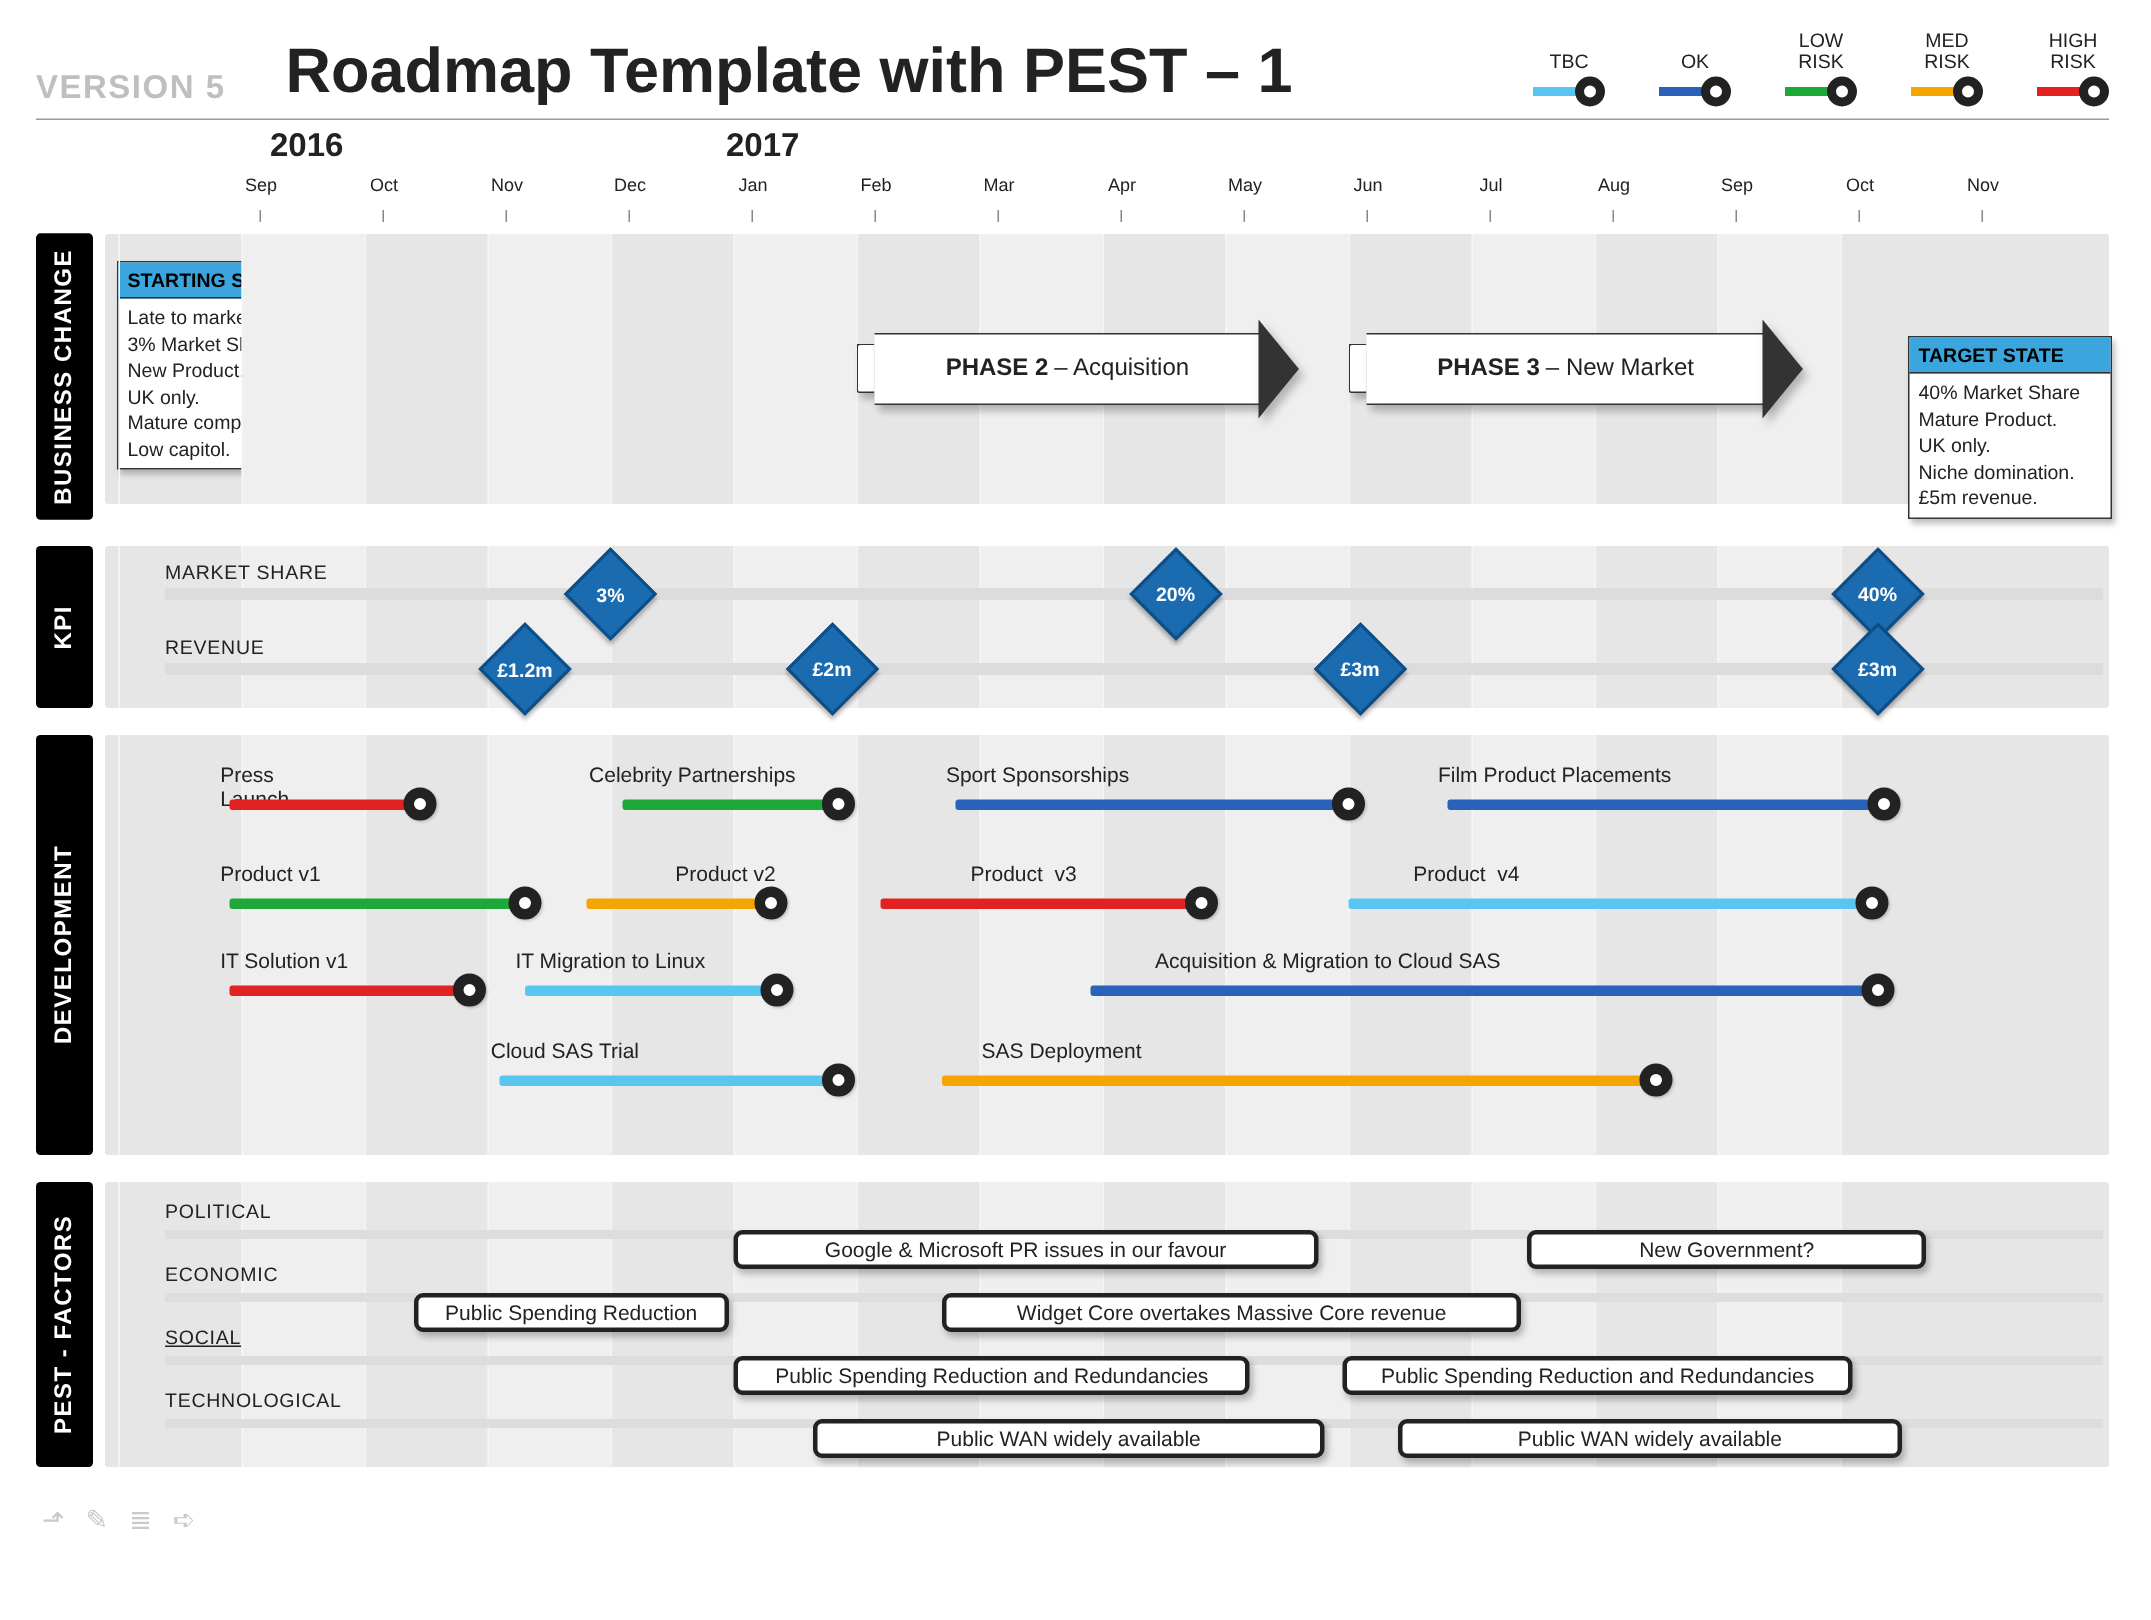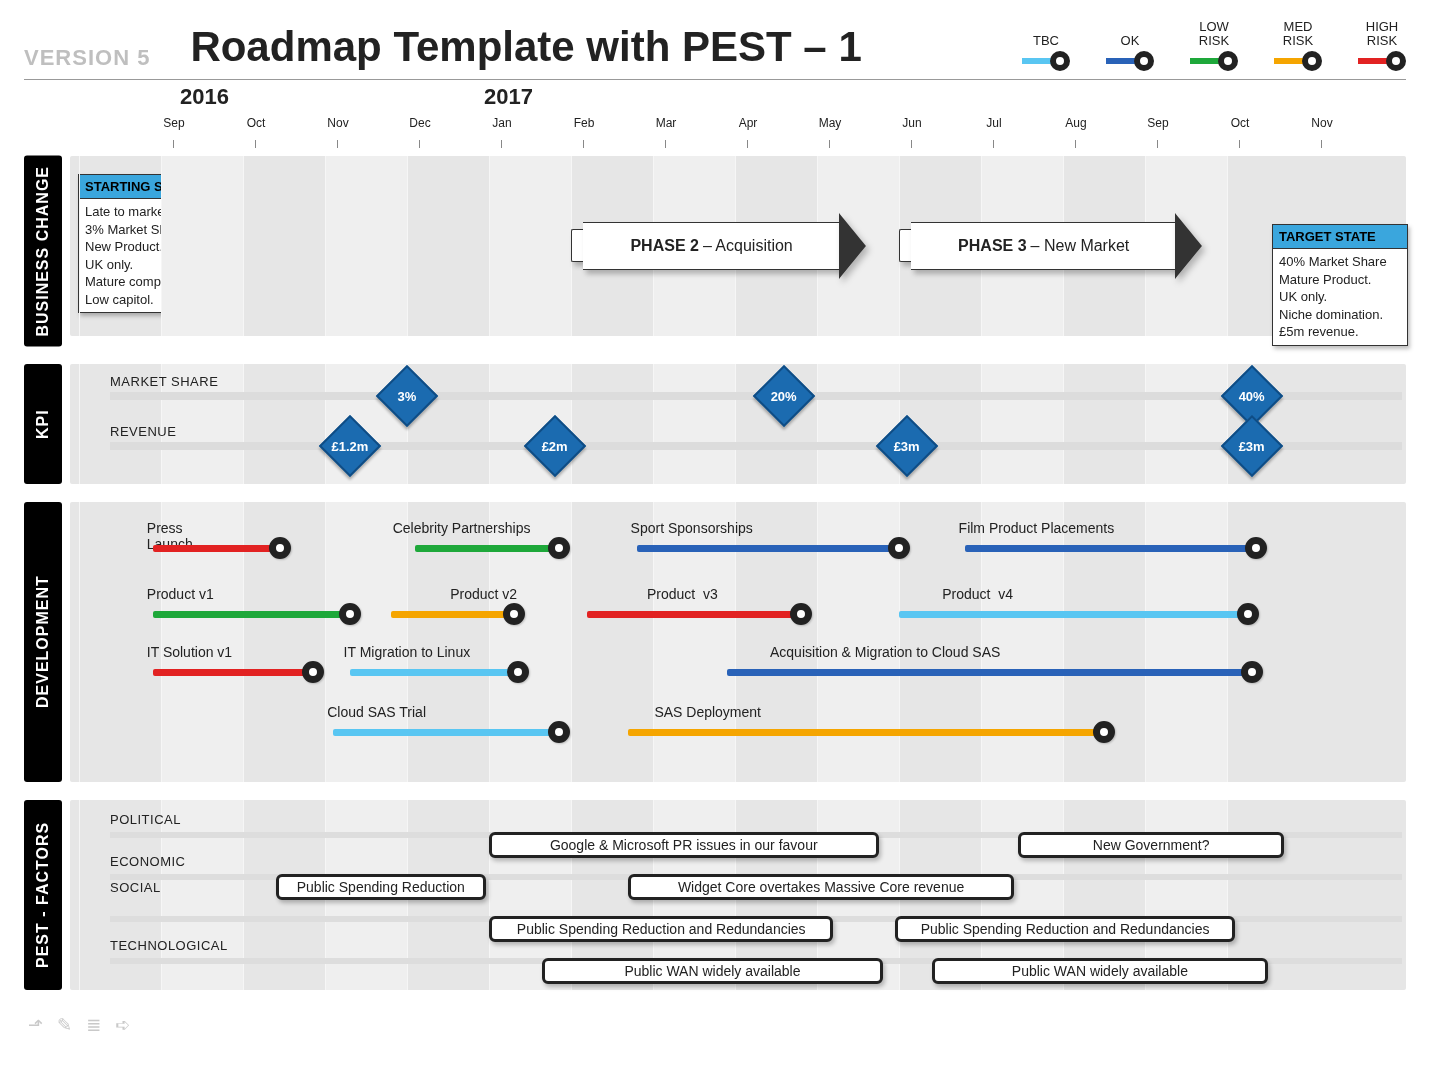--- a/index.html
+++ b/index.html
@@ -244,21 +244,21 @@
             <b>PHASE 3</b>
             <span> – New Market</span>
           </div>
           <div class="head"></div>
         </div>
       </div>
   </div>
 
   <div class="section">
     <div class="vtab">KPI</div>
-    <div class="lane" id="lane-kpi" style="height:120px;">
+    <div class="lane" id="lane-kpi" style="height:108px;">
         <div class="grid" style="left: 9px; width: 82px;"></div>
         <div class="grid alt" style="left: 91px; width: 82px;"></div>
         <div class="grid" style="left: 173px; width: 82px;"></div>
         <div class="grid alt" style="left: 255px; width: 82px;"></div>
         <div class="grid" style="left: 337px; width: 82px;"></div>
         <div class="grid alt" style="left: 419px; width: 82px;"></div>
         <div class="grid" style="left: 501px; width: 82px;"></div>
         <div class="grid alt" style="left: 583px; width: 82px;"></div>
         <div class="grid" style="left: 665px; width: 82px;"></div>
         <div class="grid alt" style="left: 747px; width: 82px;"></div>
@@ -371,21 +371,21 @@
         <div class="grid alt" style="left: 747px; width: 82px;"></div>
         <div class="grid" style="left: 829px; width: 82px;"></div>
         <div class="grid alt" style="left: 911px; width: 82px;"></div>
         <div class="grid" style="left: 993px; width: 82px;"></div>
         <div class="grid alt" style="left: 1075px; width: 82px;"></div>
         <div class="grid" style="left: 1157px; width: 82px;"></div>
         <div class="pest-label" style="left: 40px; top: 12px;">POLITICAL</div>
         <div class="pest-line" style="left: 40px; right: 4px; top: 32px;"></div>
         <div class="pest-label" style="left: 40px; top: 54px;">ECONOMIC</div>
         <div class="pest-line" style="left: 40px; right: 4px; top: 74px;"></div>
-        <div class="pest-label" style="left: 40px; top: 80px;">SOCIAL</div>
+        <div class="pest-label" style="left: 40px; top: 96px; text-decoration: underline;">SOCIAL</div>
         <div class="pest-line" style="left: 40px; right: 4px; top: 116px;"></div>
         <div class="pest-label" style="left: 40px; top: 138px;">TECHNOLOGICAL</div>
         <div class="pest-line" style="left: 40px; right: 4px; top: 158px;"></div>
         <div class="pest-box bd-tbc" style="left: 419px; width: 389.5px; top: 32px;">Google &amp; Microsoft PR issues in our favour</div>
         <div class="pest-box bd-high" style="left: 947.9px; width: 266.5px; top: 32px;">New Government?</div>
         <div class="pest-box bd-low" style="left: 205.8px; width: 210px; top: 74px;">Public Spending Reduction</div>
         <div class="pest-box bd-low" style="left: 558.4px; width: 385.4px; top: 74px;">Widget Core overtakes Massive Core revenue</div>
         <div class="pest-box bd-med" style="left: 419px; width: 344.4px; top: 116px;">Public Spending Reduction and Redundancies</div>
         <div class="pest-box bd-low" style="left: 824.9px; width: 340.3px; top: 116px;">Public Spending Reduction and Redundancies</div>
         <div class="pest-box bd-ok" style="left: 472.3px; width: 340.3px; top: 158px;">Public WAN widely available</div>

